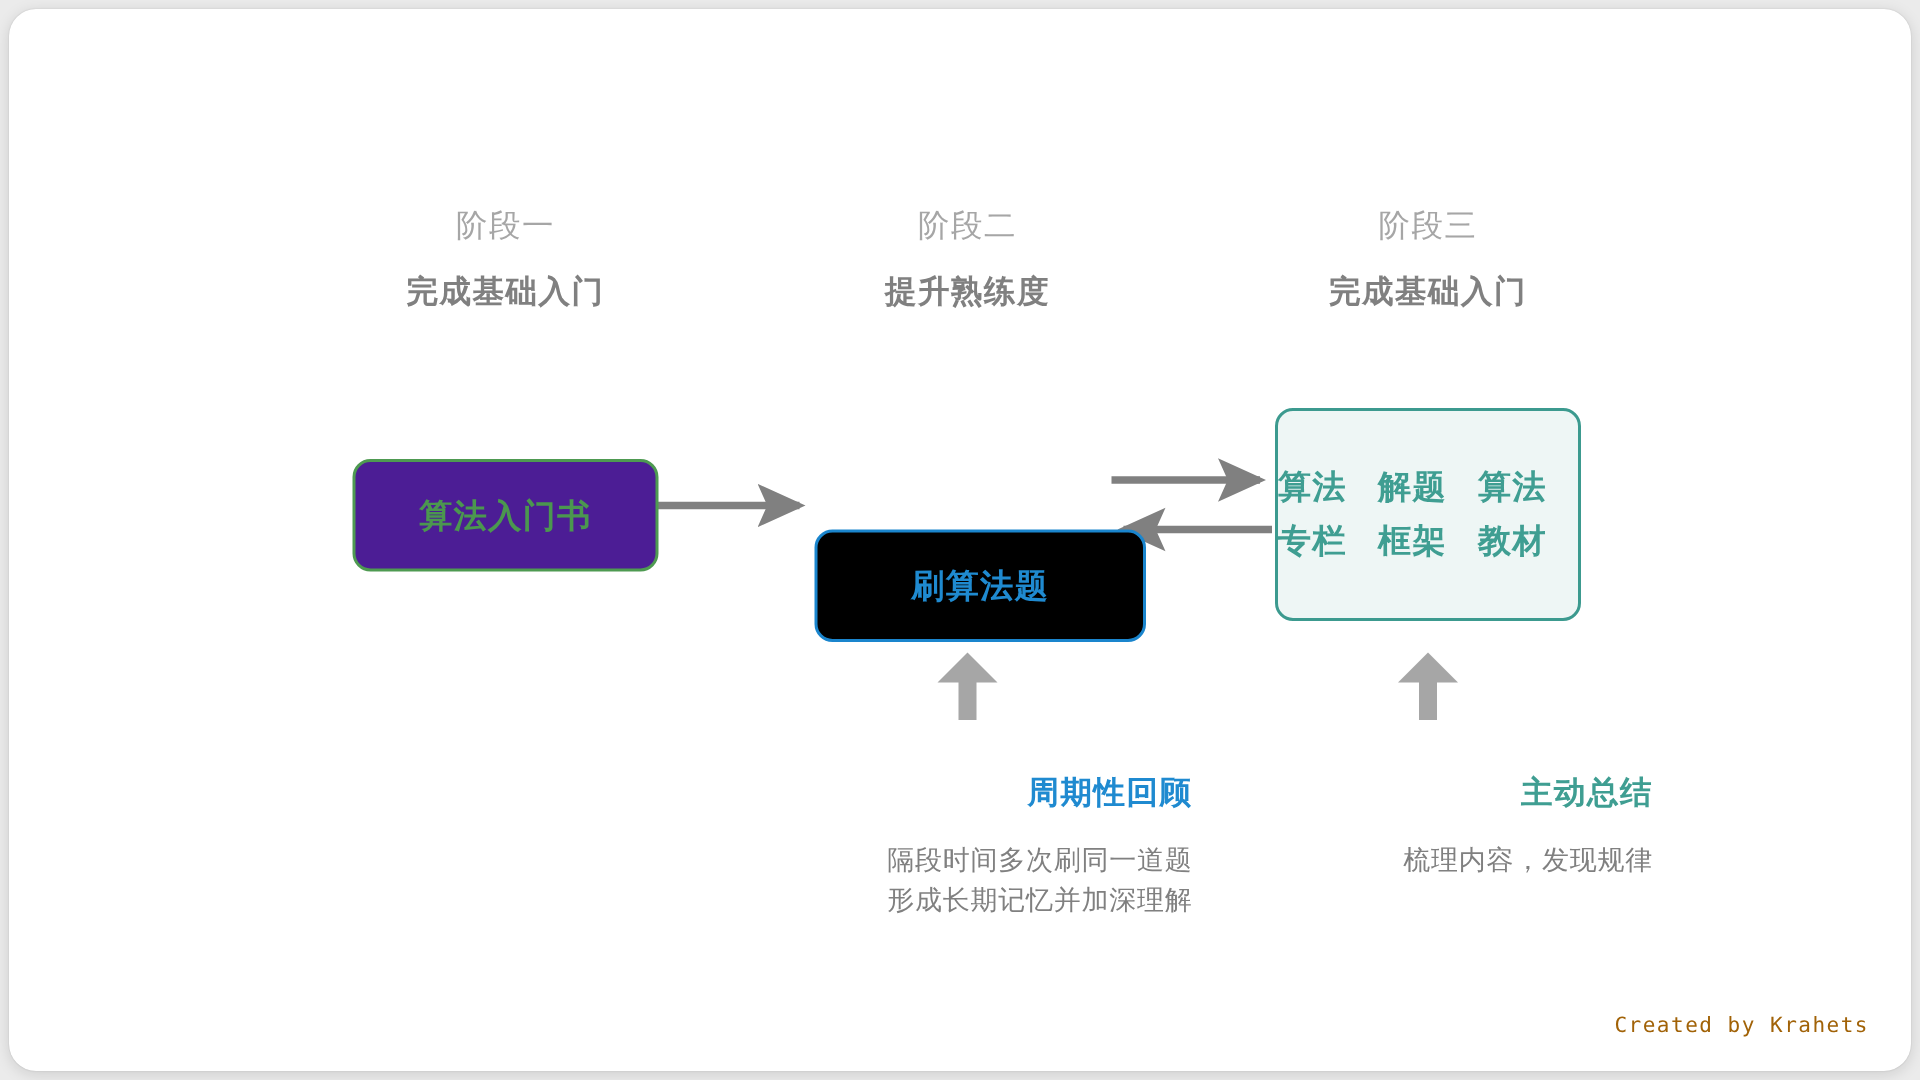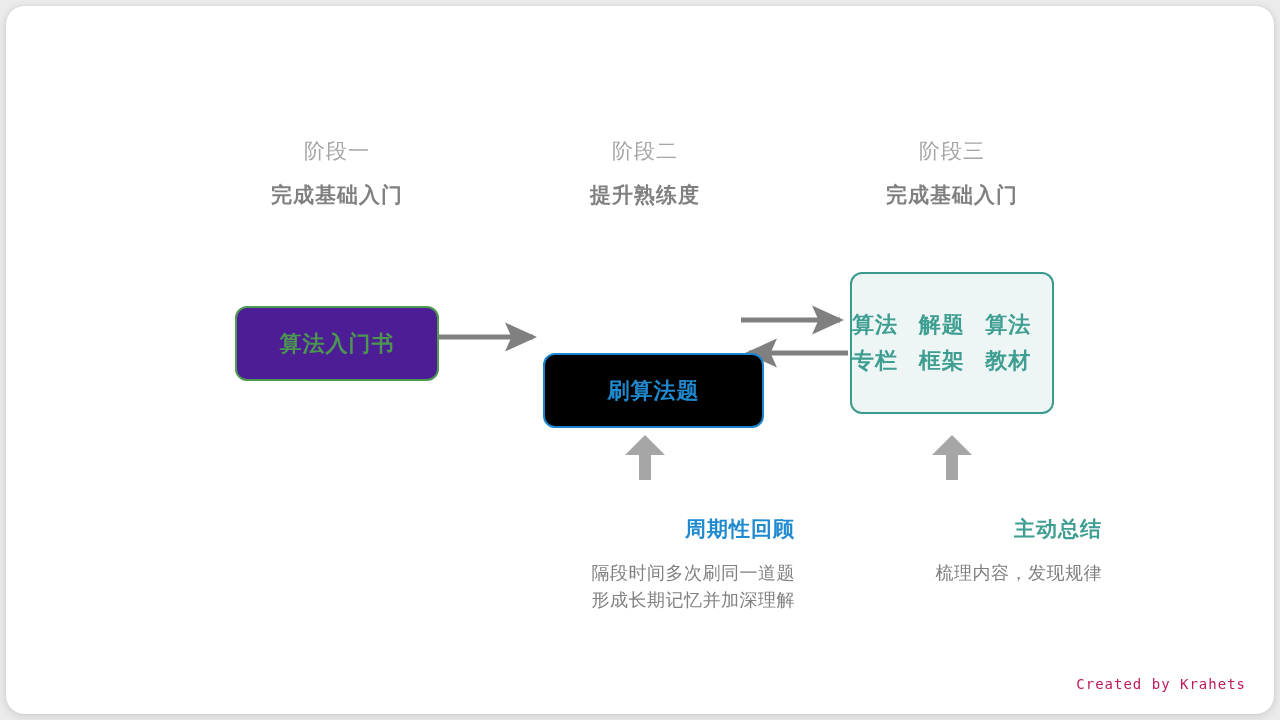--- a/index.html
+++ b/index.html
@@ -123,21 +123,21 @@
   #note-summary { left: 796px; top: 509px; }
   #note-summary .note-title { color: #3f9e92; }
 
   
   #footer-credit {
     position: absolute;
     right: 28px;
     bottom: 22px;
     font-family: "DejaVu Sans Mono", "Liberation Mono", monospace;
     font-size: 14px;
-    color: #be185d;
+    color: #a16207;
     letter-spacing: 1px;
   }
 </style>
 </head>
 <body>
 
 <div class="canvas">
 
   <div class="stage" id="stage-1">
     <div class="stage-num">阶段一</div>

